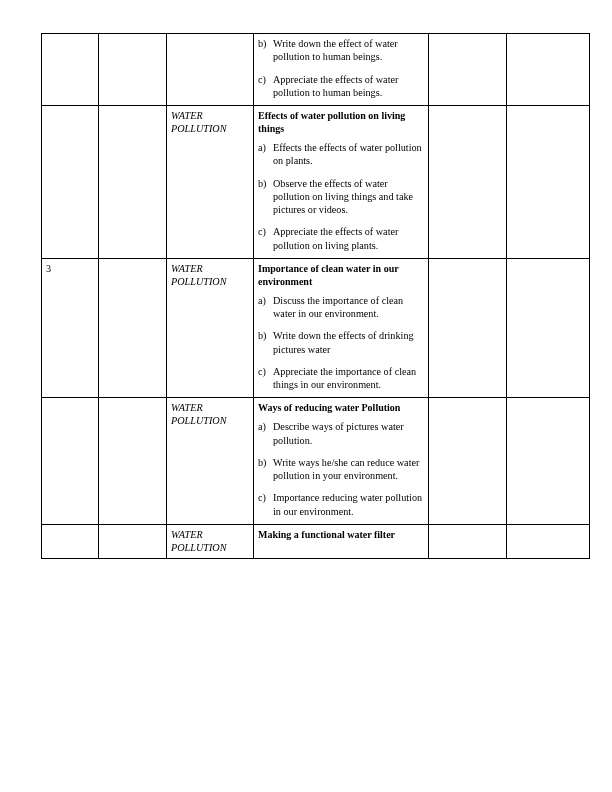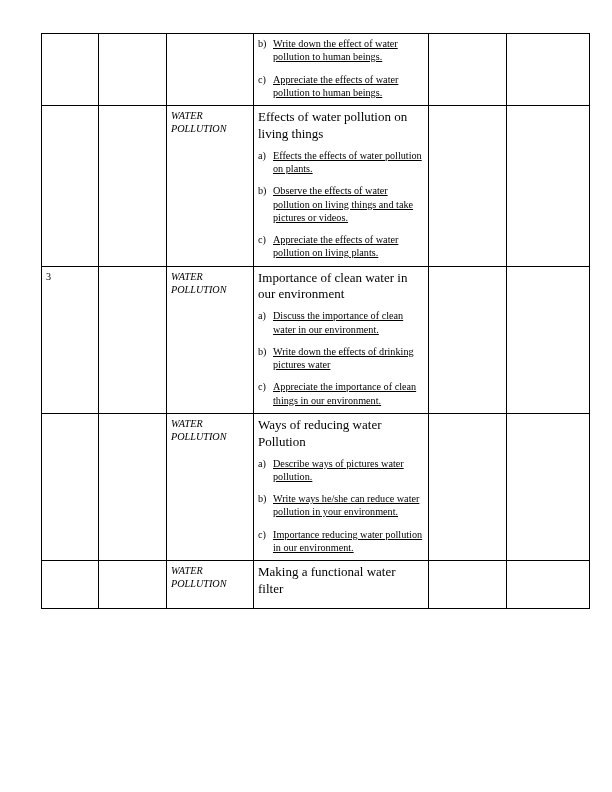--- a/index.html
+++ b/index.html
@@ -44,22 +44,23 @@
   col.c-act   { width: 78px; }
   col.c-rem   { width: 83px; }
 
   .topic-cell {
     font-size: 10.2px;
     line-height: 1.3;
     font-style: italic;
   }
   .obj-head {
     margin: 0 0 6px 0;
-    font-size: 13px;
+    font-size: 10px;
     line-height: 1.3;
+    font-weight: bold;
   }
   .obj-list {
     margin: 0;
     padding: 0;
     list-style: none;
   }
   .obj-list li {
     display: flex;
     margin: 0 0 9px 0;
     font-size: 10.2px;
@@ -68,21 +69,20 @@
   .obj-list li:last-child {
     margin-bottom: 2px;
   }
   .obj-marker {
     width: 15px;
     flex: 0 0 15px;
     text-align: left;
   }
   .obj-text {
     flex: 1 1 auto;
-    text-decoration: underline;
   }
   .num-cell {
     font-size: 10.2px;
   }
 </style>
 </head>
 <body>
 
 <div class="page">
 

